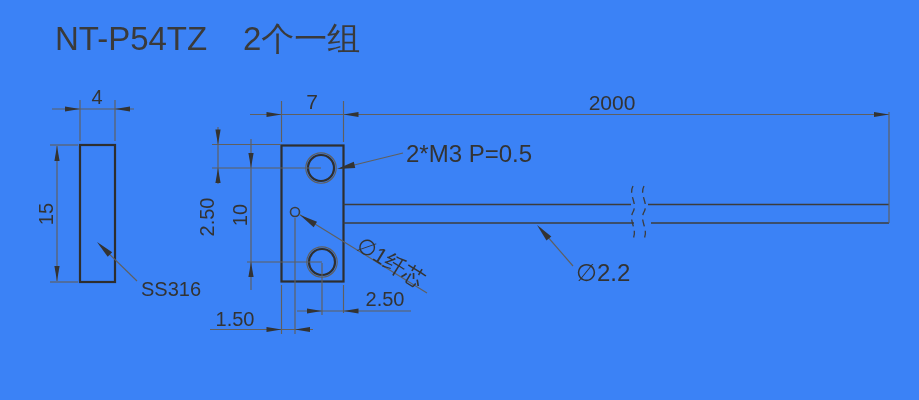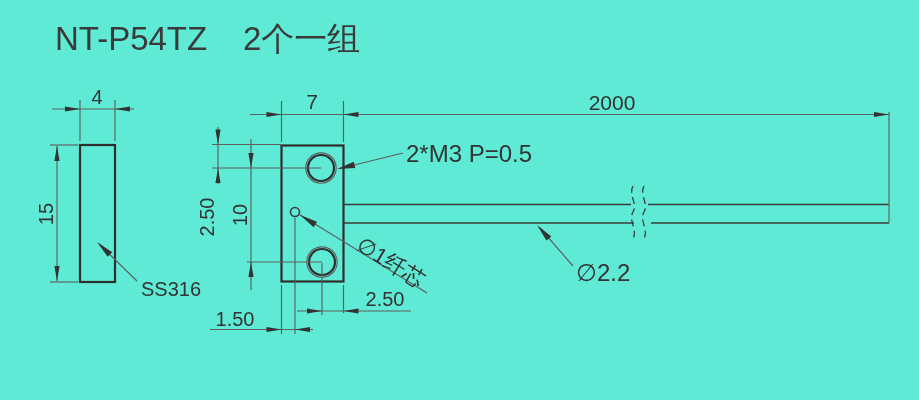--- a/index.html
+++ b/index.html
@@ -1,16 +1,16 @@
 <!DOCTYPE html>
 <html><head>
 <meta charset="utf-8">
 <style>
   html,body{margin:0;padding:0;background:#ffffff;}
-  .stage{position:relative;width:919px;height:400px;background:#5eead4;overflow:hidden;}
+  .stage{position:relative;width:919px;height:400px;background:#3b82f6;overflow:hidden;}
   svg{display:block;}
   text{font-family:"Liberation Sans","DejaVu Sans",sans-serif;fill:#333333;}
   .ttl{font-size:33px;fill:#3a3a3a;}
   .dim{font-size:20px;}
   .dim21{font-size:21px;}
   .lbl24{font-size:24px;}
   .lbl22{font-size:22px;}
   .ln{stroke:#5f5f5f;stroke-width:1.15;fill:none;}
   .ln2{stroke:#2e2e2e;stroke-width:2.2;fill:none;}
   .ln15{stroke:#3c3c3c;stroke-width:1.6;fill:none;}

